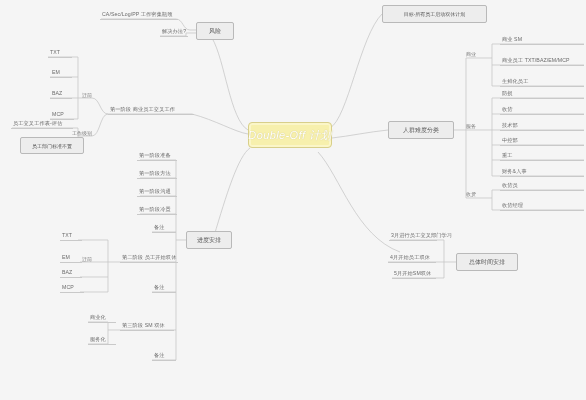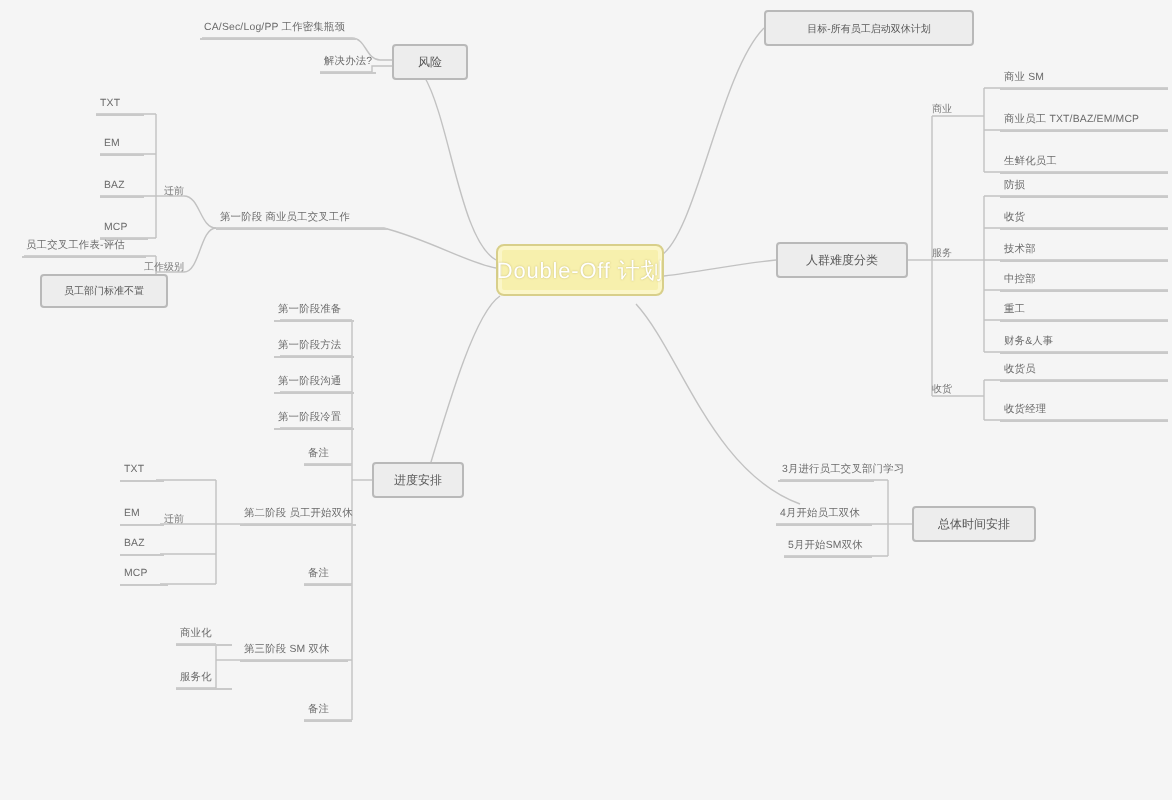--- a/index.html
+++ b/index.html
@@ -41,20 +41,21 @@
   }
   .central{
     border:1px solid #d8cf8a;
     background:#f7f0ad;
     border-radius:4px;
     font-size:11px;
     color:#ffffff;
     text-shadow:0 0 1px rgba(190,180,110,.9);
     letter-spacing:.4px;
     box-shadow:inset 0 0 0 2px #fbf6c8;
+    font-style:italic;
   }
   .mid{font-size:6px;}
   .tiny{font-size:5px;}
   .lbl{
     position:absolute;
     font-size:5px;
     color:#7a7a7a;
     white-space:nowrap;
   }
 </style>

